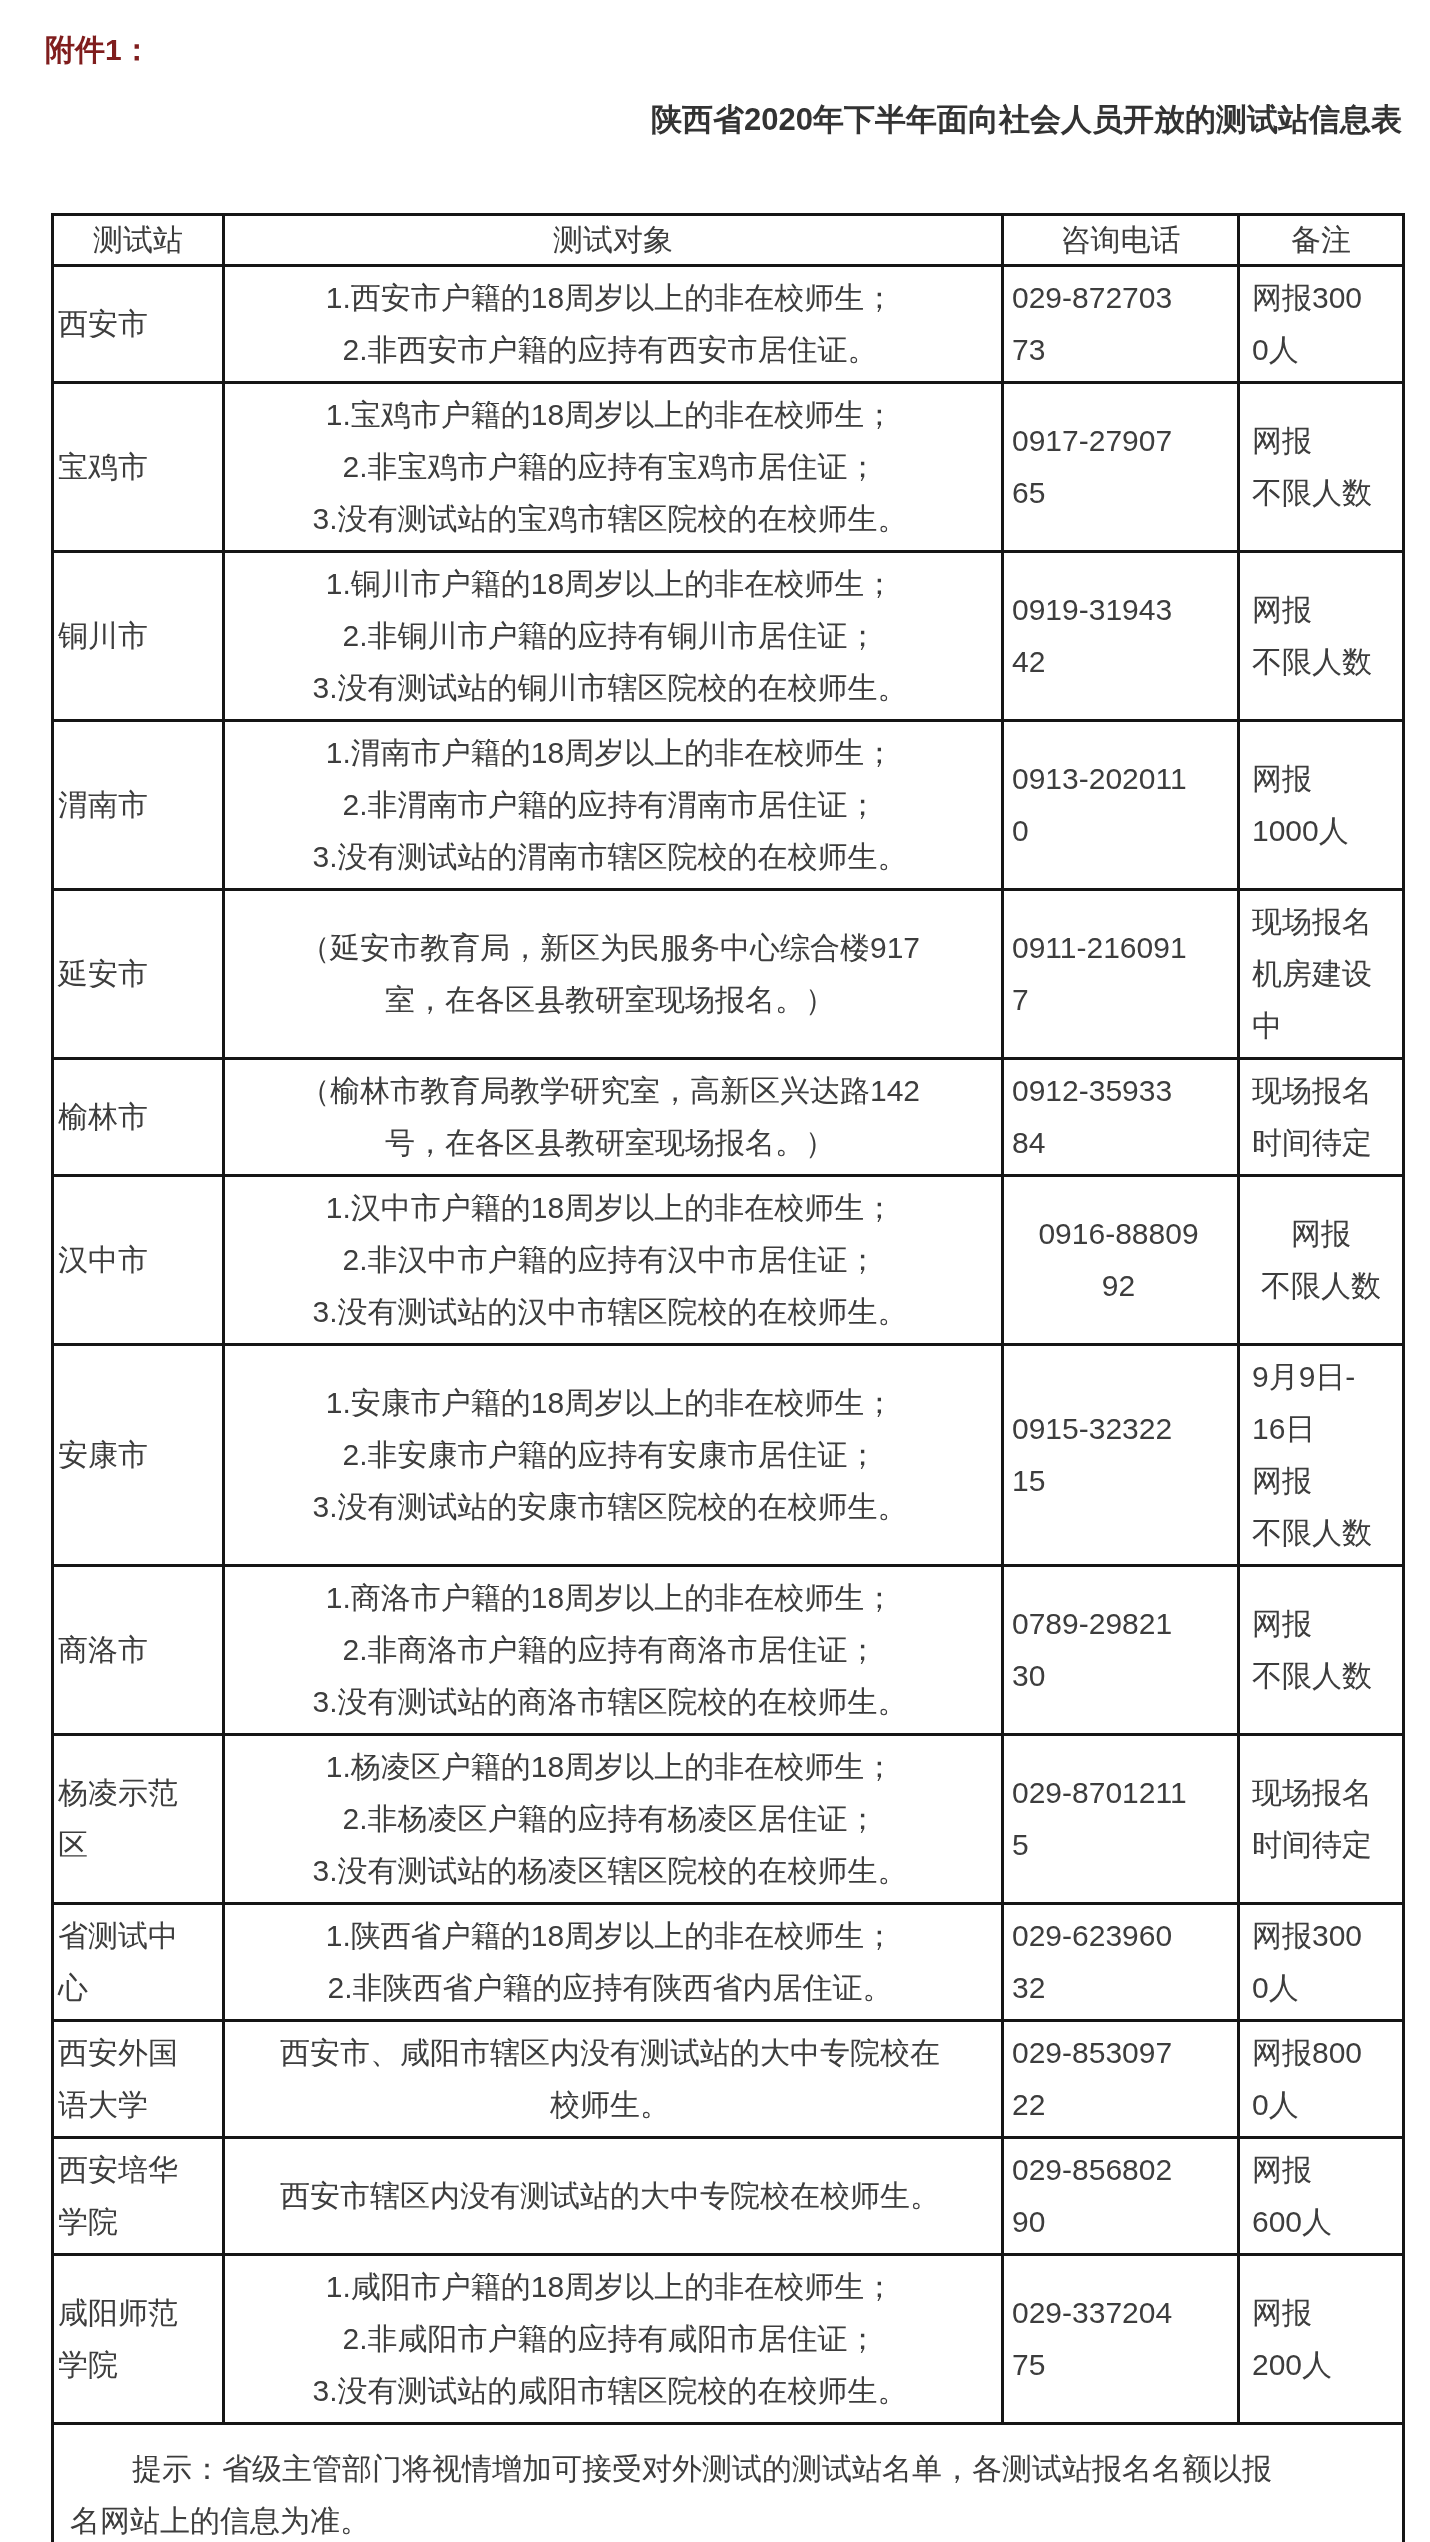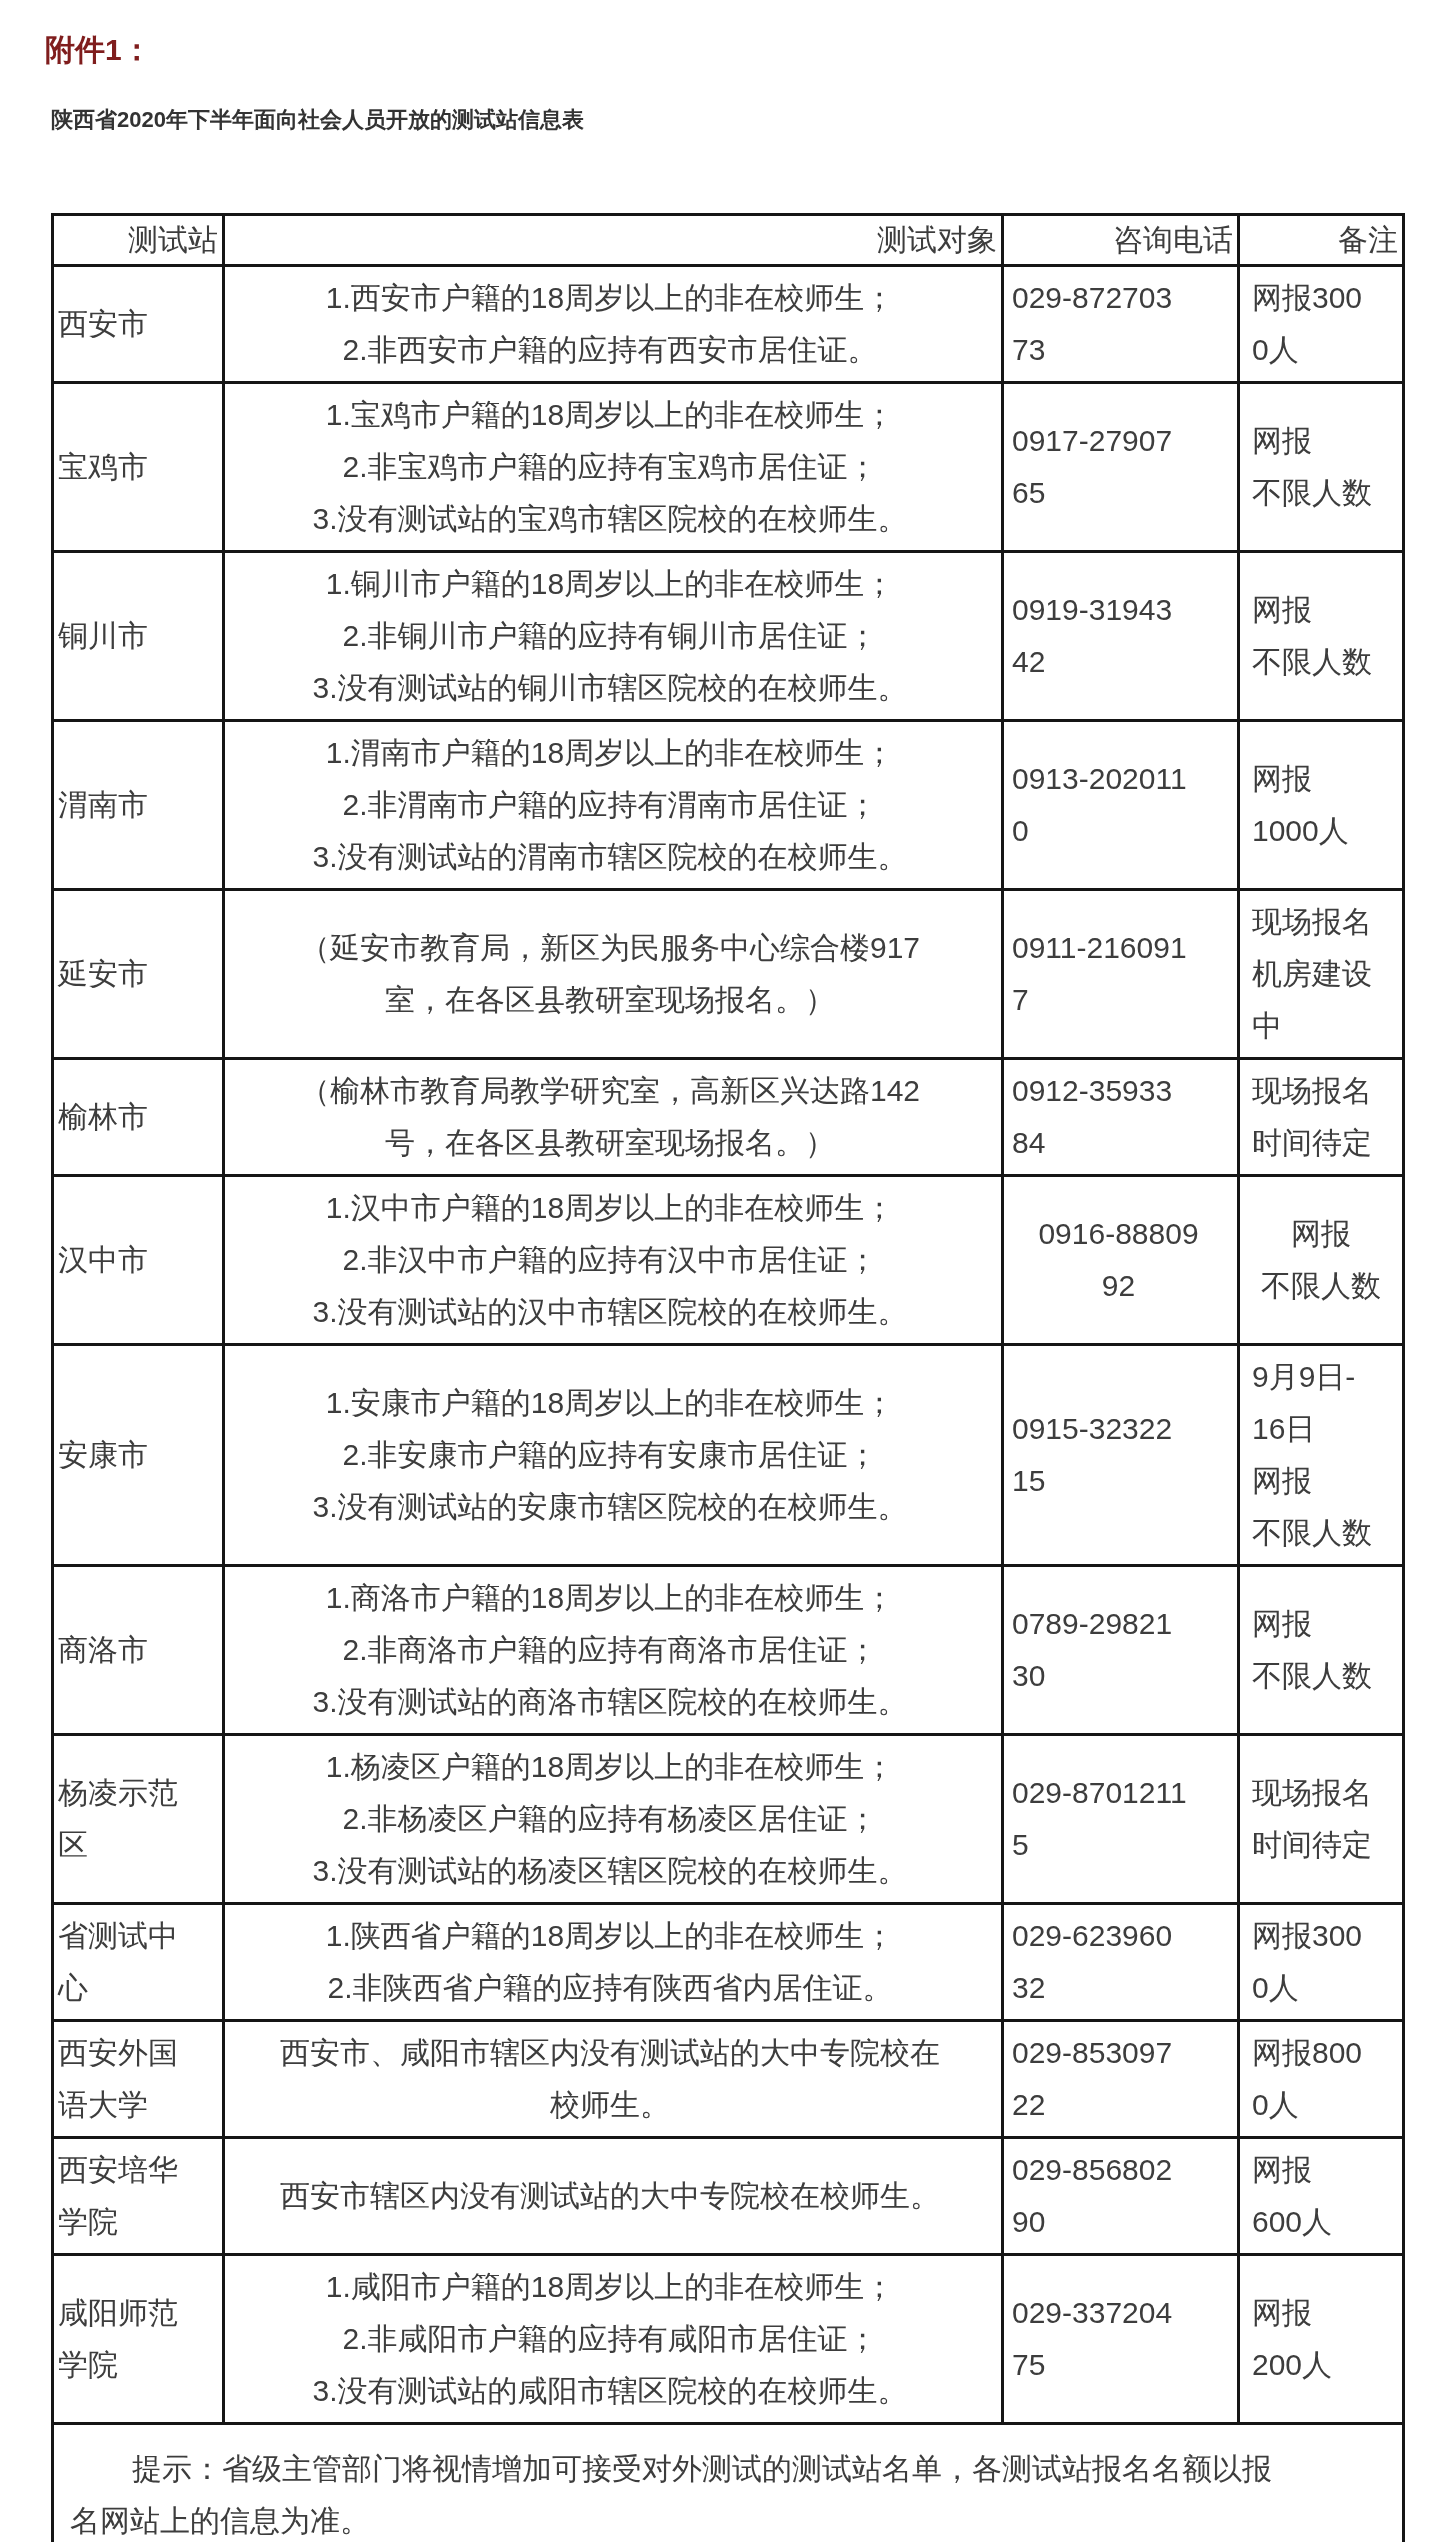--- a/index.html
+++ b/index.html
@@ -19,44 +19,44 @@
   .attachment-label {
     font-weight: bold;
     font-size: 30px;
     line-height: 40px;
     color: #7f1d1d;
   }
   .doc-title {
     width: 1351px;
     margin: 28px 0 0 6px;
     font-weight: bold;
-    font-size: 22px;
+    font-size: 31px;
     line-height: 44px;
-    text-align: left;
+    text-align: right;
     color: #333333;
   }
   table.station-table {
     border-collapse: collapse;
     table-layout: fixed;
     width: 1351px;
     margin: 71px 0 0 6px;
   }
   .station-table th,
   .station-table td {
     border: 3px solid #151515;
     white-space: pre-line;
     font-size: 30px;
     font-weight: normal;
     vertical-align: middle;
     overflow: hidden;
   }
   .station-table th {
     height: 48px;
     line-height: 48px;
-    text-align: right;
+    text-align: center;
     padding: 0 4px;
   }
   .station-table td {
     line-height: 52px;
     padding: 5px 12px;
   }
   td.col-station { padding: 5px 4px; }
   td.col-target  { padding-left: 10px; padding-right: 16px; text-align: center; }
   td.col-phone   { padding-left: 8px;  text-align: left; }
   td.col-note    { padding-left: 12px; text-align: left; }

